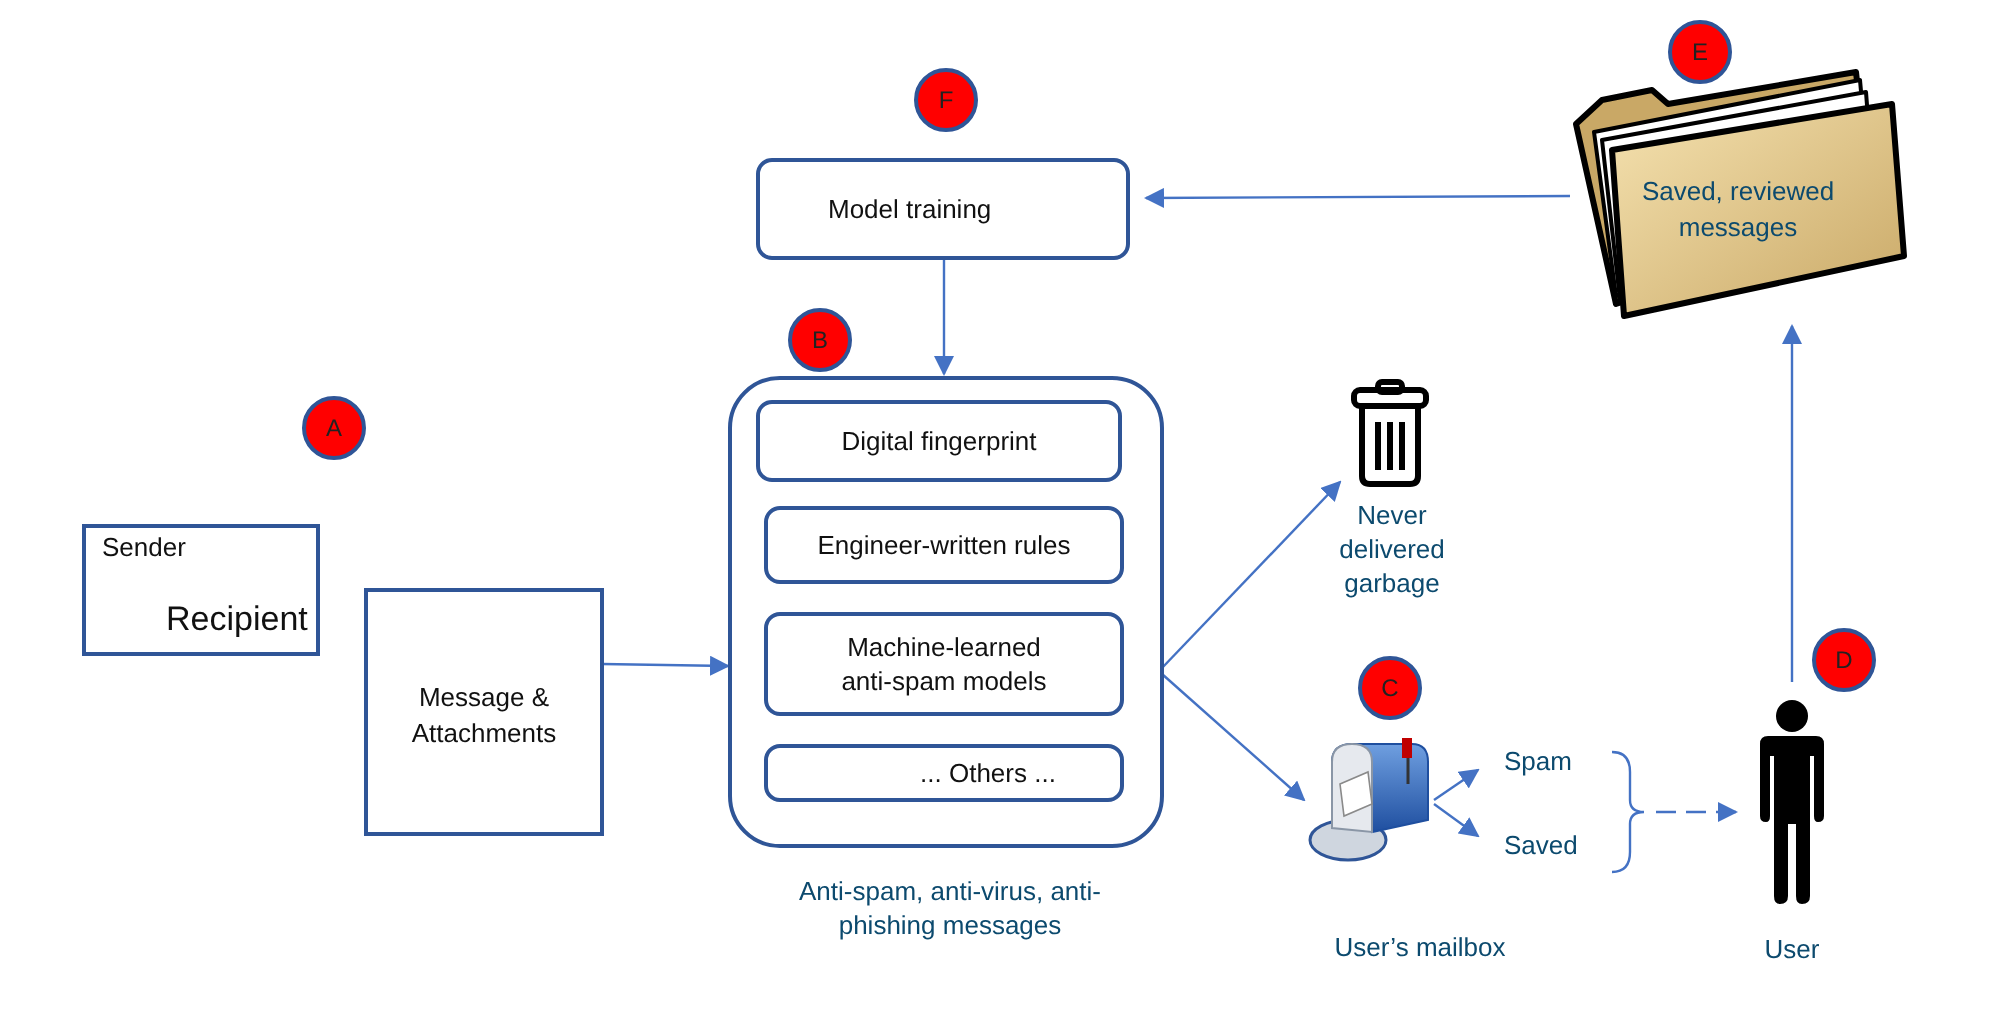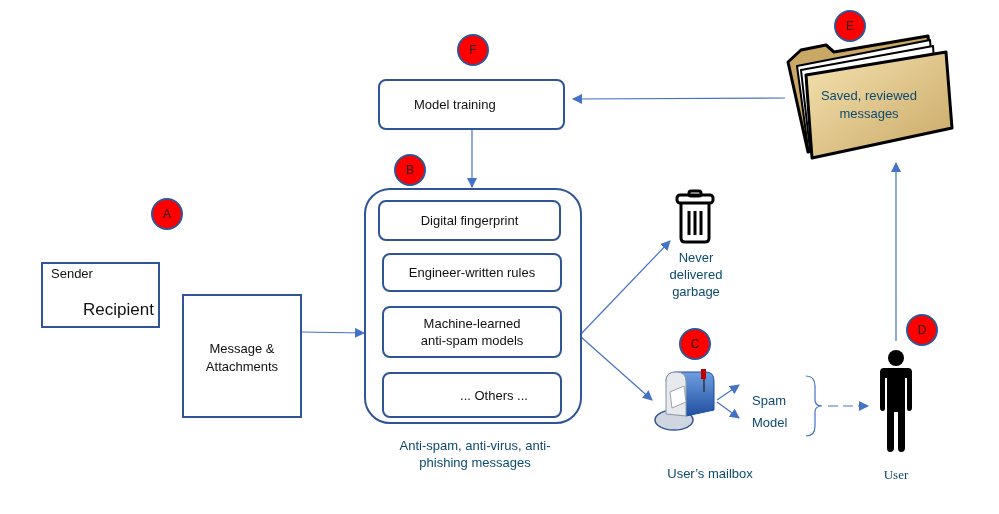--- a/index.html
+++ b/index.html
@@ -95,24 +95,24 @@
 </div>
 
 <div class="box rbox" style="left:378px;top:79px;width:187px;height:51px;justify-content:flex-start;padding-left:34px;">
   <span>Model training</span>
 </div>
 
 <div class="box" style="left:364px;top:188px;width:218px;height:236px;border-radius:26px;"></div>
 <div class="box rbox" style="left:378px;top:200px;width:183px;height:41px;">Digital fingerprint</div>
 <div class="box rbox" style="left:382px;top:253px;width:180px;height:39px;">Engineer-written rules</div>
 <div class="box rbox" style="left:382px;top:306px;width:180px;height:52px;padding:0 32px;">Machine-learned anti-spam models</div>
-<div class="box rbox" style="left:382px;top:372px;width:180px;height:46px;padding-left:44px;">... Others ...</div>
+<div class="box rbox" style="left:382px;top:372px;width:180px;height:29px;padding-left:44px;">... Others ...</div>
 <div class="lbl" style="left:385px;top:437px;width:180px;font-size:13px;line-height:17px;">Anti-spam, anti-virus, anti-phishing messages</div>
 
 <div class="lbl" style="left:664px;top:249px;width:64px;">Never delivered garbage</div>
 
-<div class="lbl" style="left:752px;top:392px;text-align:left;">Spam</div>
-<div class="lbl" style="left:752px;top:414px;text-align:left;">Model</div>
+<div class="lbl" style="left:752px;top:372px;text-align:left;">Spam</div>
+<div class="lbl" style="left:752px;top:414px;text-align:left;">Saved</div>
 <div class="lbl" style="left:650px;top:465px;width:120px;">User’s mailbox</div>
 
-<div class="lbl" style="left:866px;top:466px;width:60px;font-family:Liberation Serif, serif;">User</div>
+<div class="lbl" style="left:866px;top:466px;width:60px;">User</div>
 
 <div class="lbl" style="left:814px;top:87px;width:110px;font-size:13px;line-height:18px;">Saved, reviewed messages</div>
 
 </body></html>

